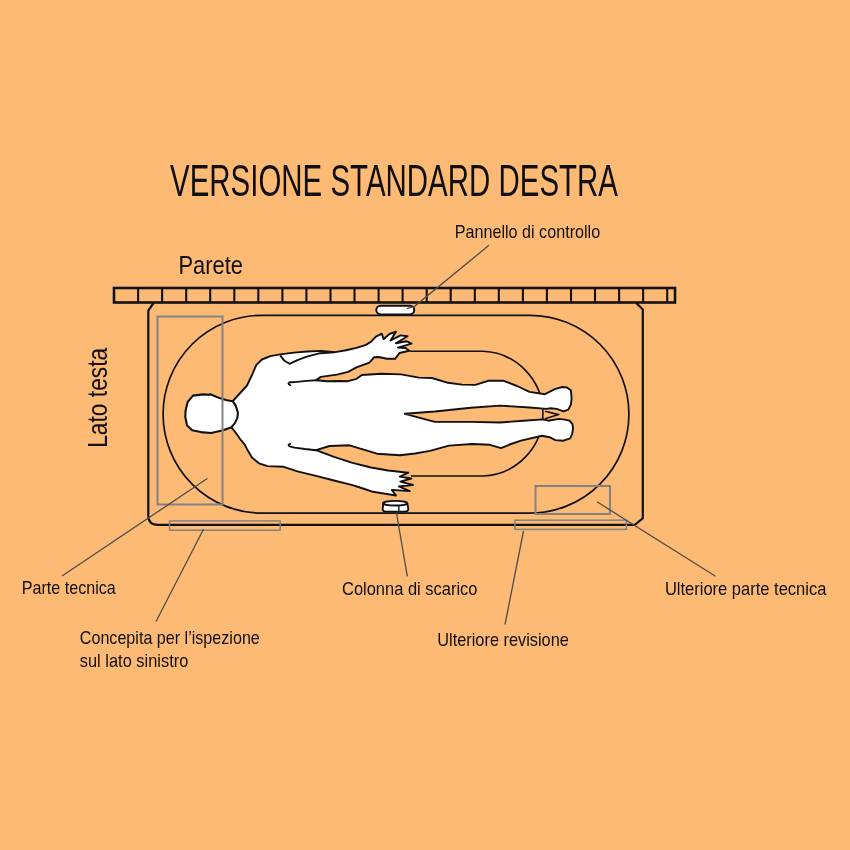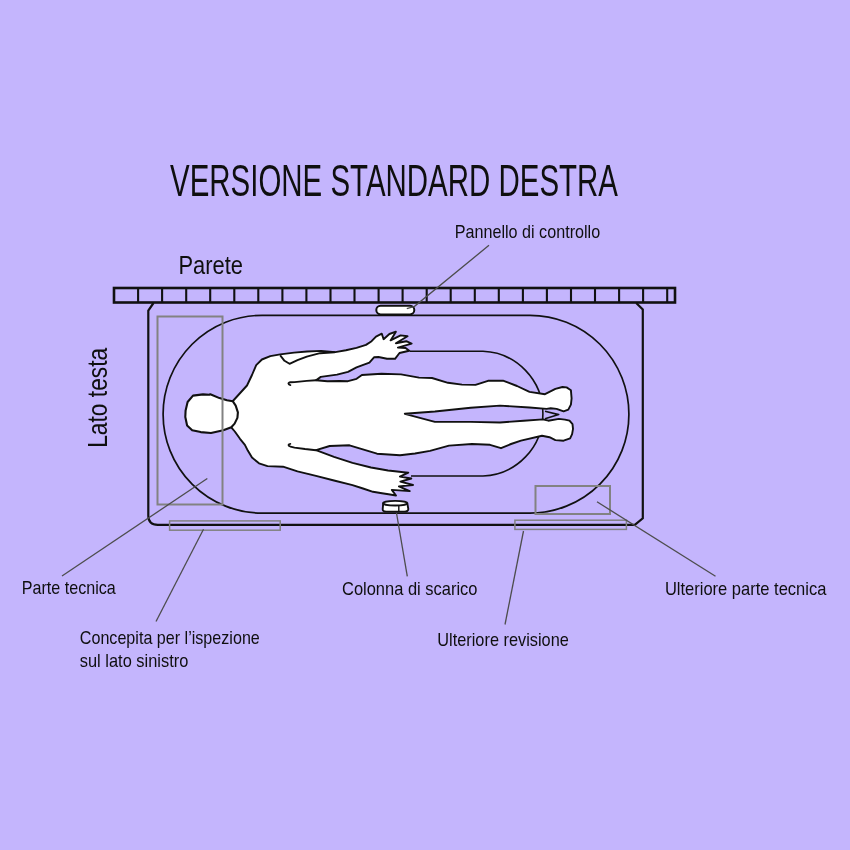--- a/index.html
+++ b/index.html
@@ -1,16 +1,16 @@
 <!DOCTYPE html>
 <html><head>
 <meta charset="utf-8">
 <style>
 html,body{margin:0;padding:0;background:#ffffff;}
-#stage{position:relative;width:850px;height:850px;background:#c4b5fd;overflow:hidden;}
+#stage{position:relative;width:850px;height:850px;background:#fdba74;overflow:hidden;}
 svg text{font-family:"Liberation Sans",sans-serif;fill:#0f0f0f;}
 </style>
 </head>
 <body>
 <div id="stage">
 <svg width="850" height="850" viewBox="0 0 850 850" xmlns="http://www.w3.org/2000/svg">
 
   <text x="170" y="196.3" font-size="45" textLength="448" lengthAdjust="spacingAndGlyphs">VERSIONE STANDARD DESTRA</text>
 
   <text x="454.7" y="238.4" font-size="19" textLength="145.5" lengthAdjust="spacingAndGlyphs">Pannello di controllo</text>

